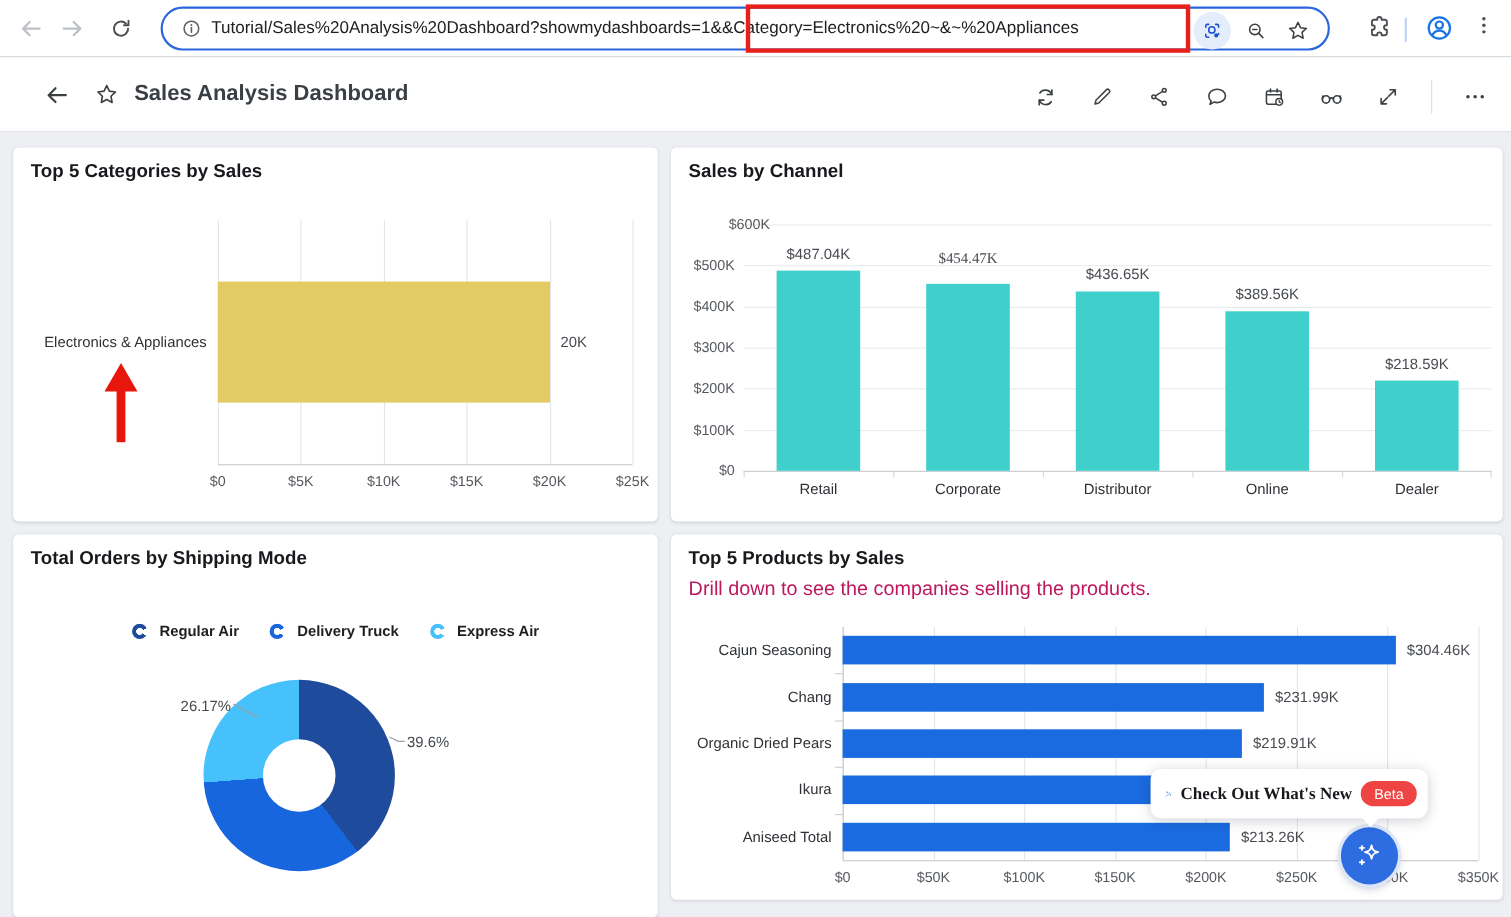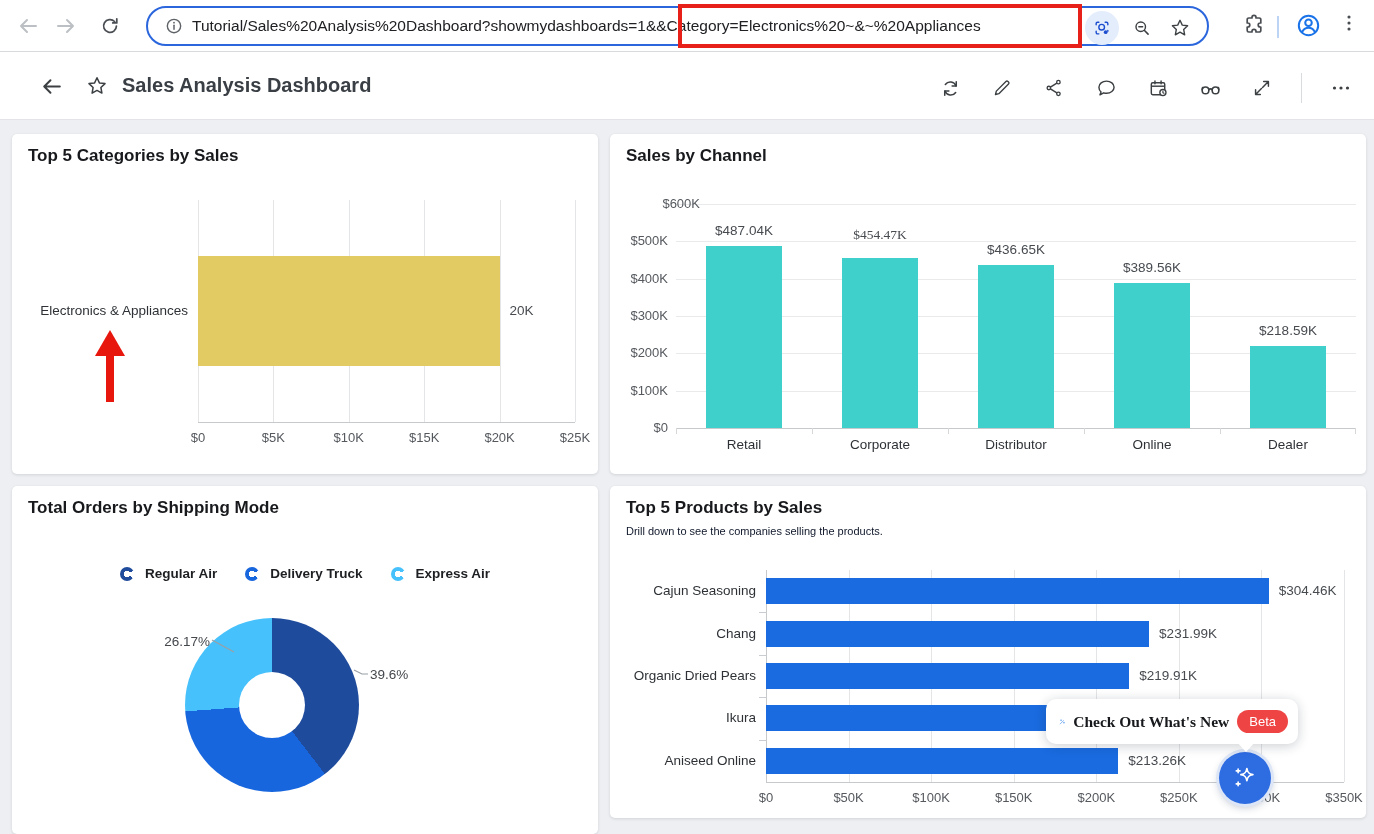--- a/index.html
+++ b/index.html
@@ -34,21 +34,21 @@
   .tool-sep { width:1px; height:30px; background:#d9dcdf; }
 
   
   .card { position:absolute; background:#fff; border-radius:5px;
     box-shadow:0 1px 3px rgba(40,50,60,.14); }
   #card1 { left:12px; top:134px; width:586px; height:340px; }
   #card2 { left:610px; top:134px; width:756px; height:340px; }
   #card3 { left:12px; top:486px; width:586px; height:348px; }
   #card4 { left:610px; top:486px; width:756px; height:332px; }
   .card-title { position:absolute; left:16px; top:12px; font-size:17px; font-weight:700; color:#17191c; }
-  .card-sub { position:absolute; left:16px; top:39px; font-size:11px; color:#0f172a; }
+  .card-sub { position:absolute; left:16px; top:39px; font-size:18px; color:#be185d; }
   .chart { position:absolute; inset:0; }
 
   
   .gl-v { position:absolute; width:1px; background:#e4e5e7; }
   .gl-h { position:absolute; height:1px; background:#e9eaec; }
   .ax-h { position:absolute; height:1px; background:#c7cacd; }
   .ax-v { position:absolute; width:1px; background:#c7cacd; }
   .tick-x { position:absolute; text-align:center; font-size:13px; color:#55595e; }
   .tick-y { position:absolute; text-align:right; font-size:13px; color:#55595e; }
   .bar { position:absolute; }
@@ -357,21 +357,21 @@
       <div class="row-tick" style="left: 149px; top: 168.8px; width: 7px;"></div>
       <div class="bar" style="left: 156px; top: 177px; width: 363.166px; height: 26px; background: rgb(26, 107, 224);"></div>
       <div class="val-label" style="left: 529.166px; top: 177px; height: 26px; line-height: 26px;">$219.91K</div>
       <div class="cat-label-h" style="left: 6px; top: 177px; width: 140px; height: 26px; line-height: 26px;">Organic Dried Pears</div>
       <div class="row-tick" style="left: 149px; top: 211.2px; width: 7px;"></div>
       <div class="bar" style="left: 156px; top: 219.4px; width: 360.011px; height: 26px; background: rgb(26, 107, 224);"></div>
       <div class="cat-label-h" style="left: 6px; top: 219.4px; width: 140px; height: 26px; line-height: 26px;">Ikura</div>
       <div class="row-tick" style="left: 149px; top: 253.6px; width: 7px;"></div>
       <div class="bar" style="left: 156px; top: 261.8px; width: 352.184px; height: 26px; background: rgb(26, 107, 224);"></div>
       <div class="val-label" style="left: 518.184px; top: 261.8px; height: 26px; line-height: 26px;">$213.26K</div>
-      <div class="cat-label-h" style="left: 6px; top: 261.8px; width: 140px; height: 26px; line-height: 26px;">Aniseed Online</div>
+      <div class="cat-label-h" style="left: 6px; top: 261.8px; width: 140px; height: 26px; line-height: 26px;">Aniseed Total</div>
     </div>
 </div>
 
 <div class="whatsnew">
   <svg width="22" height="22" viewBox="0 0 24 24">
     <path d="M4.5 19.5l8-8M14 9.5l3-3" stroke="#1a73e8" stroke-width="2" stroke-linecap="round"></path>
     <path d="M19 12.5v4M17 14.5h4M8 3.5v3.6M6.2 5.3h3.6" stroke="#1a73e8" stroke-width="1.6" stroke-linecap="round"></path>
   </svg>
   <span class="whatsnew-label">Check Out What's New</span>
   <span class="beta-badge">Beta</span>

